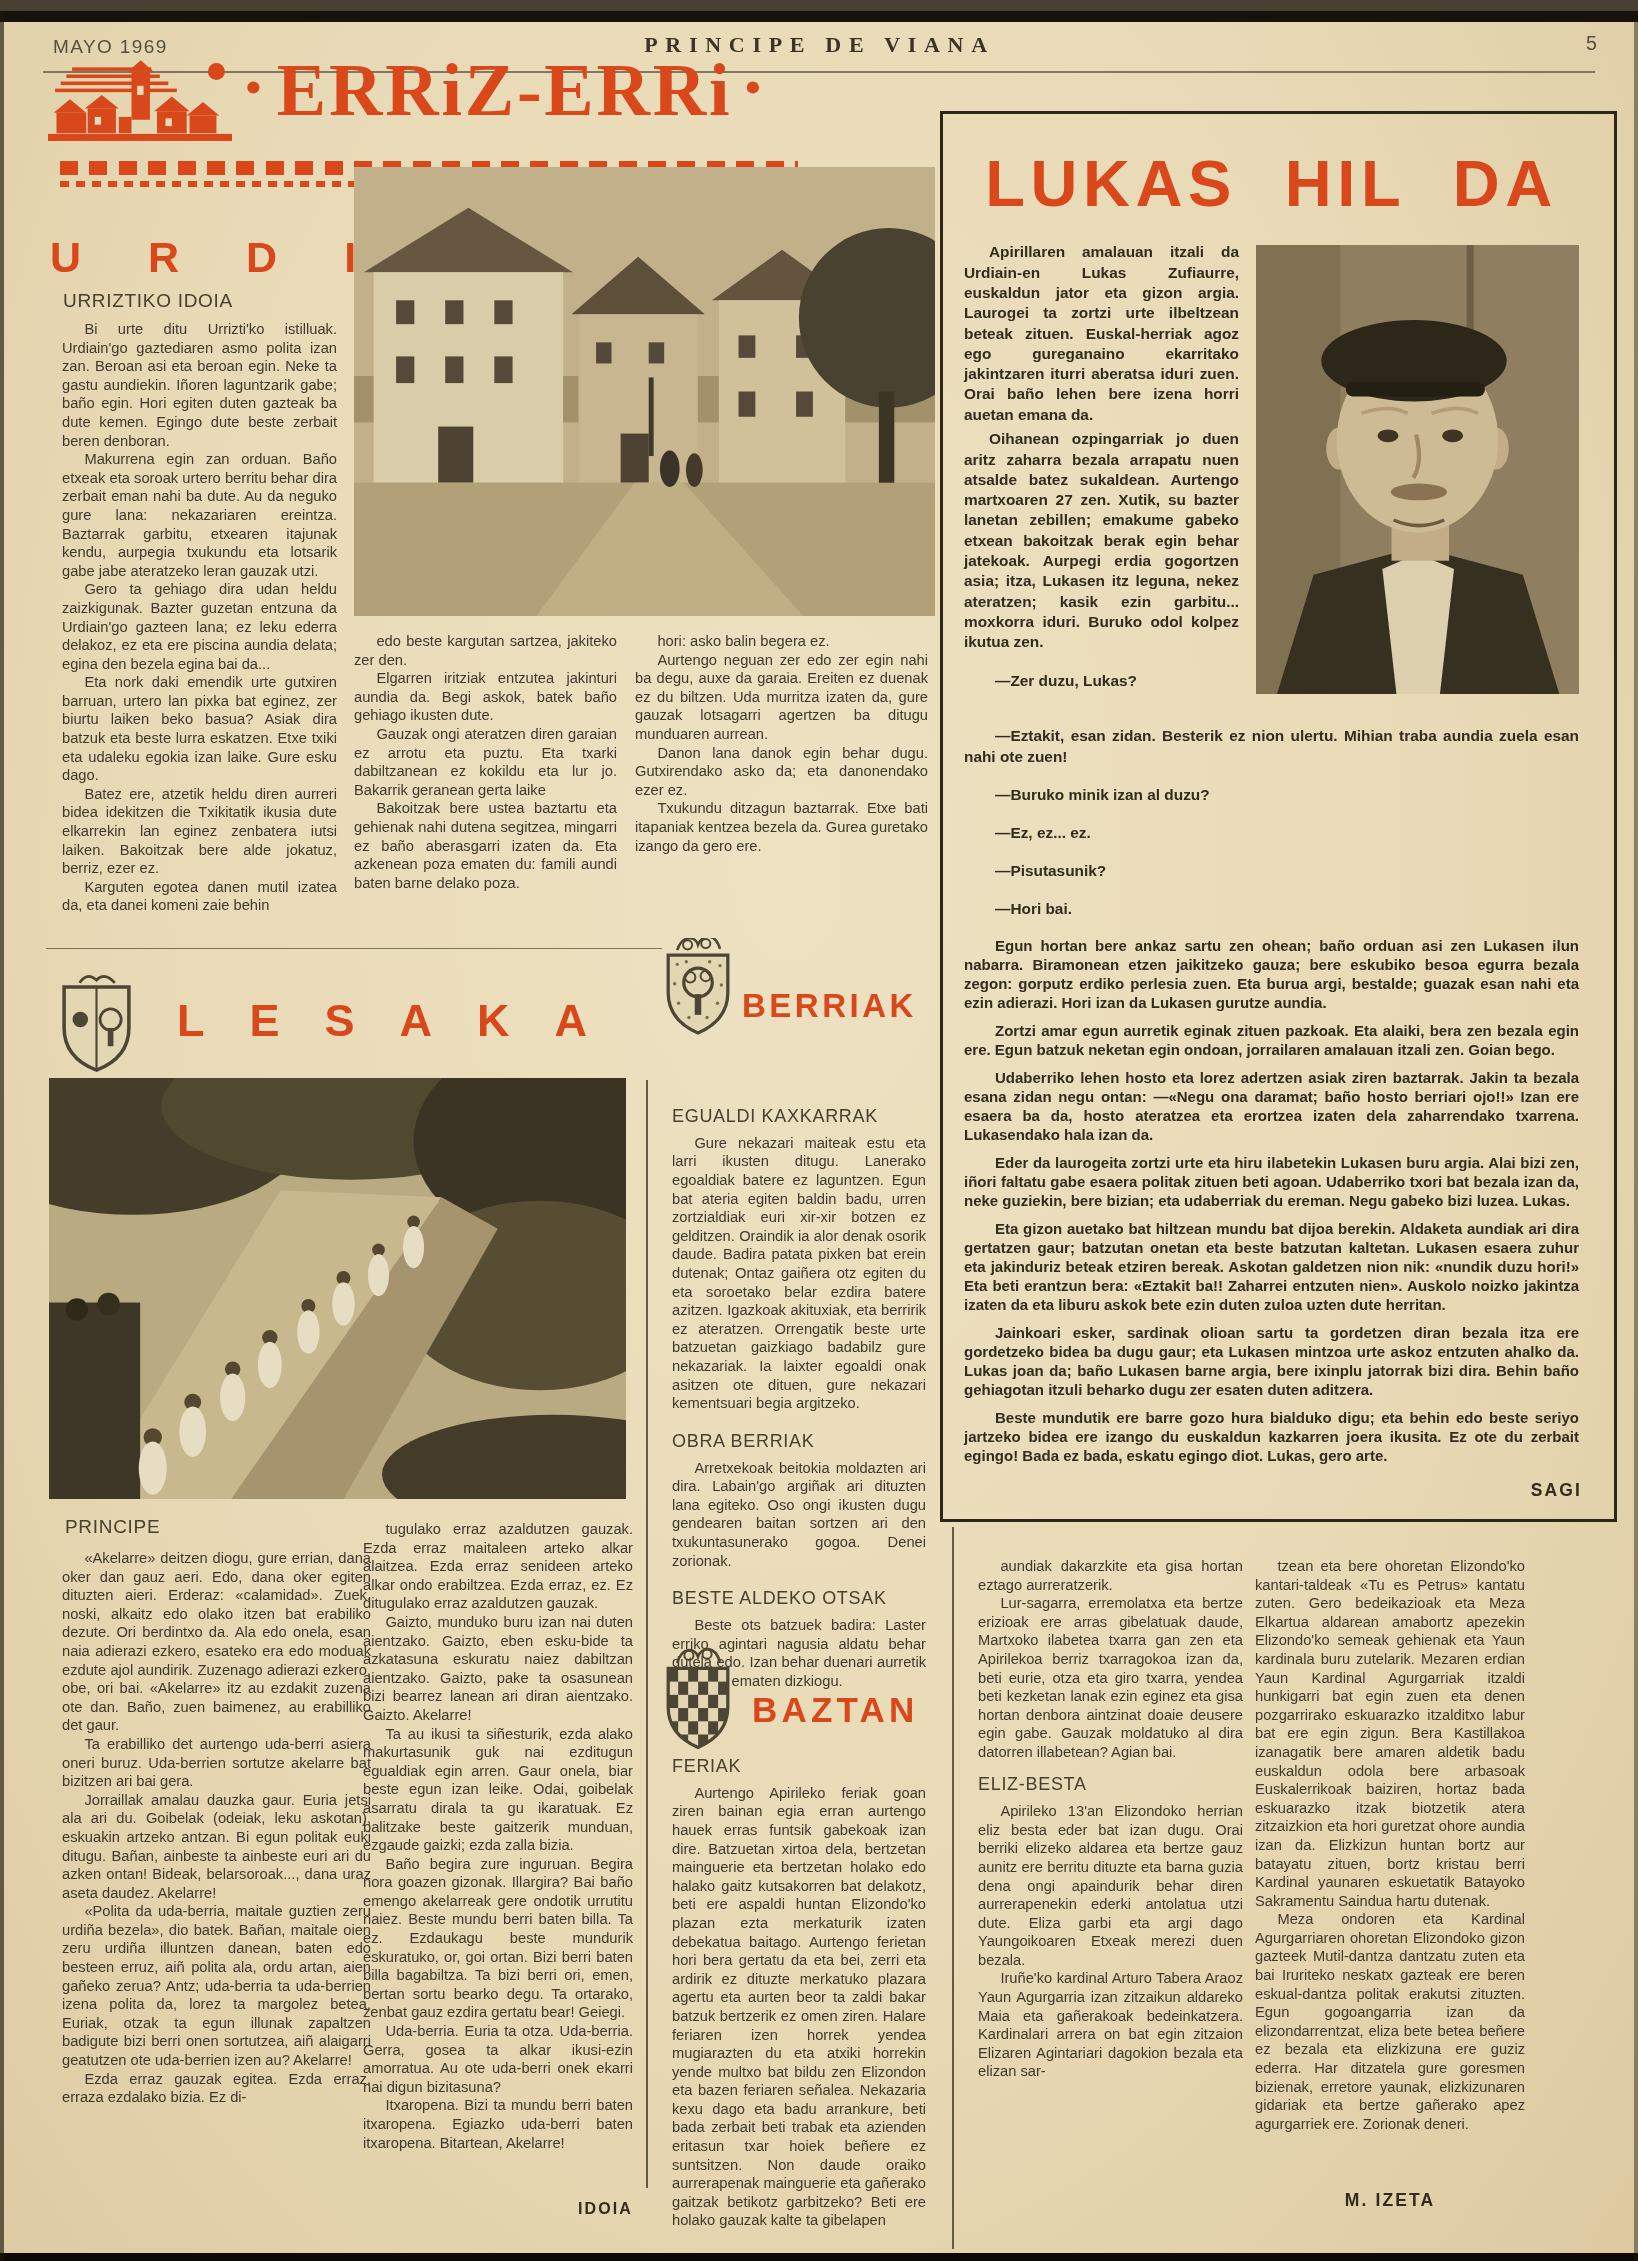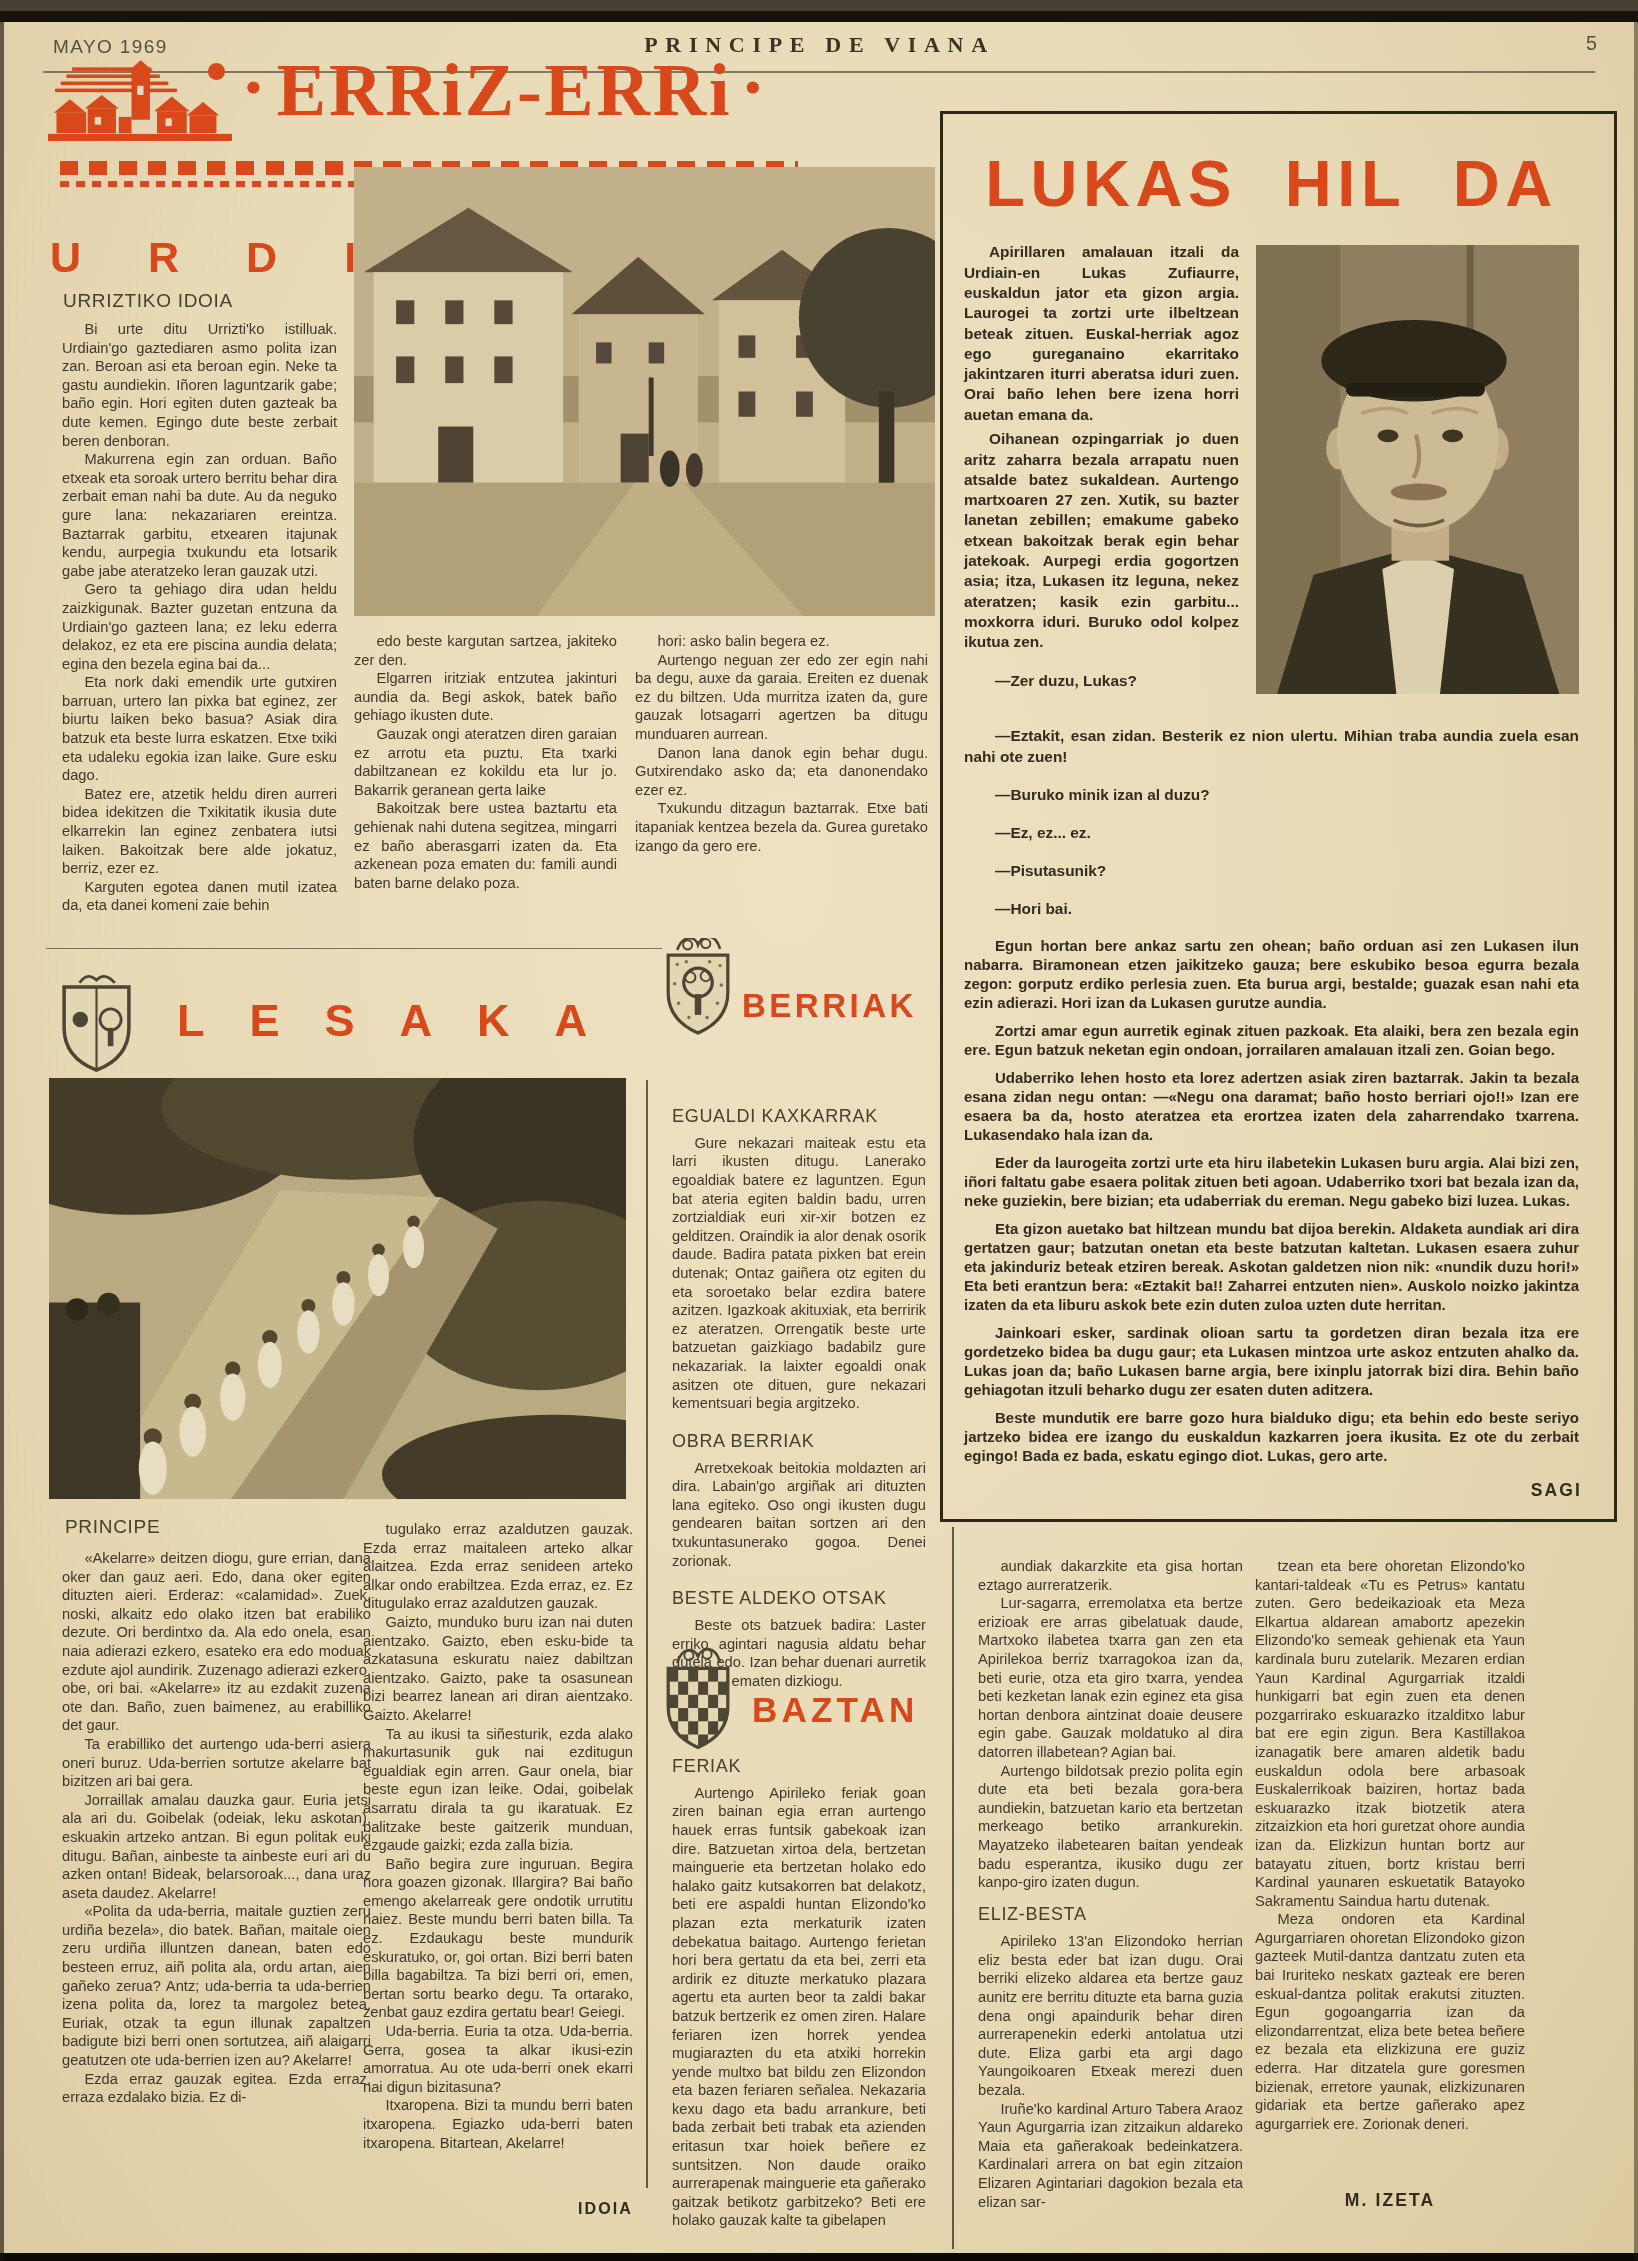--- a/index.html
+++ b/index.html
@@ -358,21 +358,20 @@
   <div class="abs sec t-baztan">BAZTAN</div>
 
   <div class="abs col" style="left:672px;top:1735px;width:254px;">
     <div class="k-in">FERIAK</div>
     <p>Aurtengo Apirileko feriak goan ziren bainan egia erran aurtengo hauek erras funtsik gabekoak izan dire. Batzuetan xirtoa dela, bertzetan mainguerie eta bertzetan holako edo halako gaitz kutsakorren bat delakotz, beti ere aspaldi huntan Elizondo'ko plazan ezta merkaturik izaten debekatua baitago. Aurtengo ferietan hori bera gertatu da eta bei, zerri eta ardirik ez dituzte merkatuko plazara agertu eta aurten beor ta zaldi bakar batzuk bertzerik ez omen ziren. Halare feriaren izen horrek yendea mugiarazten du eta atxiki horrekin yende multxo bat bildu zen Elizondon eta bazen feriaren señalea. Nekazaria kexu dago eta badu arrankure, beti bada zerbait beti trabak eta azienden eritasun txar hoiek beñere ez suntsitzen. Non daude oraiko aurrerapenak mainguerie eta gañerako gaitzak betikotz garbitzeko? Beti ere holako gauzak kalte ta gibelapen</p>
   </div>
 
   <div class="abs col" style="left:978px;top:1546px;width:265px;">
     <p>aundiak dakarzkite eta gisa hortan eztago aurreratzerik.</p>
     <p>Lur-sagarra, erremolatxa eta bertze erizioak ere arras gibelatuak daude, Martxoko ilabetea txarra gan zen eta Apirilekoa berriz txarragokoa izan da, beti eurie, otza eta giro txarra, yendea beti kezketan lanak ezin eginez eta gisa hortan denbora aintzinat doaie deusere egin gabe. Gauzak moldatuko al dira datorren illabetean? Agian bai.</p>
-    <p>Aurtengo bildotsak prezio polita egin dute eta beti bezala gora-bera aundiekin, batzuetan kario eta bertzetan merkeago betiko arrankurekin. Mayatzeko ilabetearen baitan yendeak badu esperantza, ikusiko dugu zer kanpo-giro izaten dugun.</p>
     <div class="k-in" style="margin-top:12.6px;">ELIZ-BESTA</div>
     <p>Apirileko 13'an Elizondoko herrian eliz besta eder bat izan dugu. Orai berriki elizeko aldarea eta bertze gauz aunitz ere berritu dituzte eta barna guzia dena ongi apaindurik behar diren aurrerapenekin ederki antolatua utzi dute. Eliza garbi eta argi dago Yaungoikoaren Etxeak merezi duen bezala.</p>
     <p>Iruñe'ko kardinal Arturo Tabera Araoz Yaun Agurgarria izan zitzaikun aldareko Maia eta gañerakoak bedeinkatzera. Kardinalari arrera on bat egin zitzaion Elizaren Agintariari dagokion bezala eta elizan sar-</p>
   </div>
 
   <div class="abs col" style="left:1255px;top:1546px;width:270px;">
     <p>tzean eta bere ohoretan Elizondo'ko kantari-taldeak «Tu es Petrus» kantatu zuten. Gero bedeikazioak eta Meza Elkartua aldarean amabortz apezekin Elizondo'ko semeak gehienak eta Yaun kardinala buru zutelarik. Mezaren erdian Yaun Kardinal Agurgarriak itzaldi hunkigarri bat egin zuen eta denen pozgarrirako eskuarazko itzalditxo labur bat ere egin zigun. Bera Kastillakoa izanagatik bere amaren aldetik badu euskaldun odola bere arbasoak Euskalerrikoak baiziren, hortaz bada eskuarazko itzak biotzetik atera zitzaizkion eta hori guretzat ohore aundia izan da. Elizkizun huntan bortz aur batayatu zituen, bortz kristau berri Kardinal yaunaren eskuetatik Batayoko Sakramentu Saindua hartu dutenak.</p>
     <p>Meza ondoren eta Kardinal Agurgarriaren ohoretan Elizondoko gizon gazteek Mutil-dantza dantzatu zuten eta bai Iruriteko neskatx gazteak ere beren eskual-dantza politak erakutsi zituzten. Egun gogoangarria izan da elizondarrentzat, eliza bete betea beñere ez bezala eta elizkizuna ere guziz ederra. Har ditzatela gure goresmen bizienak, erretore yaunak, elizkizunaren gidariak eta bertze gañerako apez agurgarriek ere. Zorionak deneri.</p>
   </div>
   <div class="abs sig" style="left:1255px;top:2179px;width:270px;text-align:center;">M. IZETA</div>

